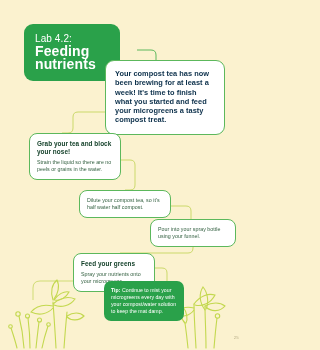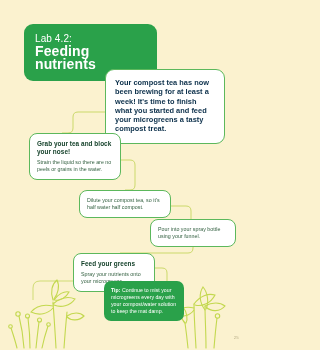--- a/index.html
+++ b/index.html
@@ -14,21 +14,21 @@
 
   
   .plants{position:absolute;left:0;bottom:0;width:247px;height:90px;pointer-events:none;}
 
   
   .connectors{position:absolute;left:0;top:0;width:247px;height:350px;pointer-events:none;}
 
   
   .lab-header{
     position:absolute;left:24px;top:24px;
-    width:133px;
+    width:96px;
     background:#2aa14a;
     border-radius:9px;
     padding:9px 10px 10px 11px;
     box-sizing:border-box;
     color:#ffffff;
   }
   .lab-header .l1{font-size:10px;line-height:12px;font-weight:400;letter-spacing:.1px;}
   .lab-header .l2{font-size:14px;line-height:13px;font-weight:700;letter-spacing:.1px;}
 
   
@@ -42,21 +42,21 @@
   .card .ttl{
     font-size:6.4px;line-height:8.2px;font-weight:700;color:#14412a;
     letter-spacing:.05px;margin:0 0 2.5px 0;
   }
   .card .body{
     font-size:5.3px;line-height:7px;color:#2f5d3d;letter-spacing:.02px;margin:0;
   }
 
   
   #intro-card{
-    left:105px;top:69px;width:120px;padding:8px 9px 9px 9px;
+    left:105px;top:60px;width:120px;padding:8px 9px 9px 9px;
     border-radius:9px;
   }
   #intro-card .body{
     font-size:7.4px;line-height:9.3px;font-weight:700;color:#0b2f4a;letter-spacing:.02px;
   }
 
   #step1-card{left:29px;top:133px;width:92px;padding:6px 7px 6px 7px;}
   #step2-card{left:79px;top:190px;width:92px;padding:6px 7px 6px 7px;}
   #step3-card{left:150px;top:219px;width:86px;padding:6px 7px 6px 7px;}
   #step4-card{left:73px;top:253px;width:82px;padding:6px 7px 6px 7px;}

